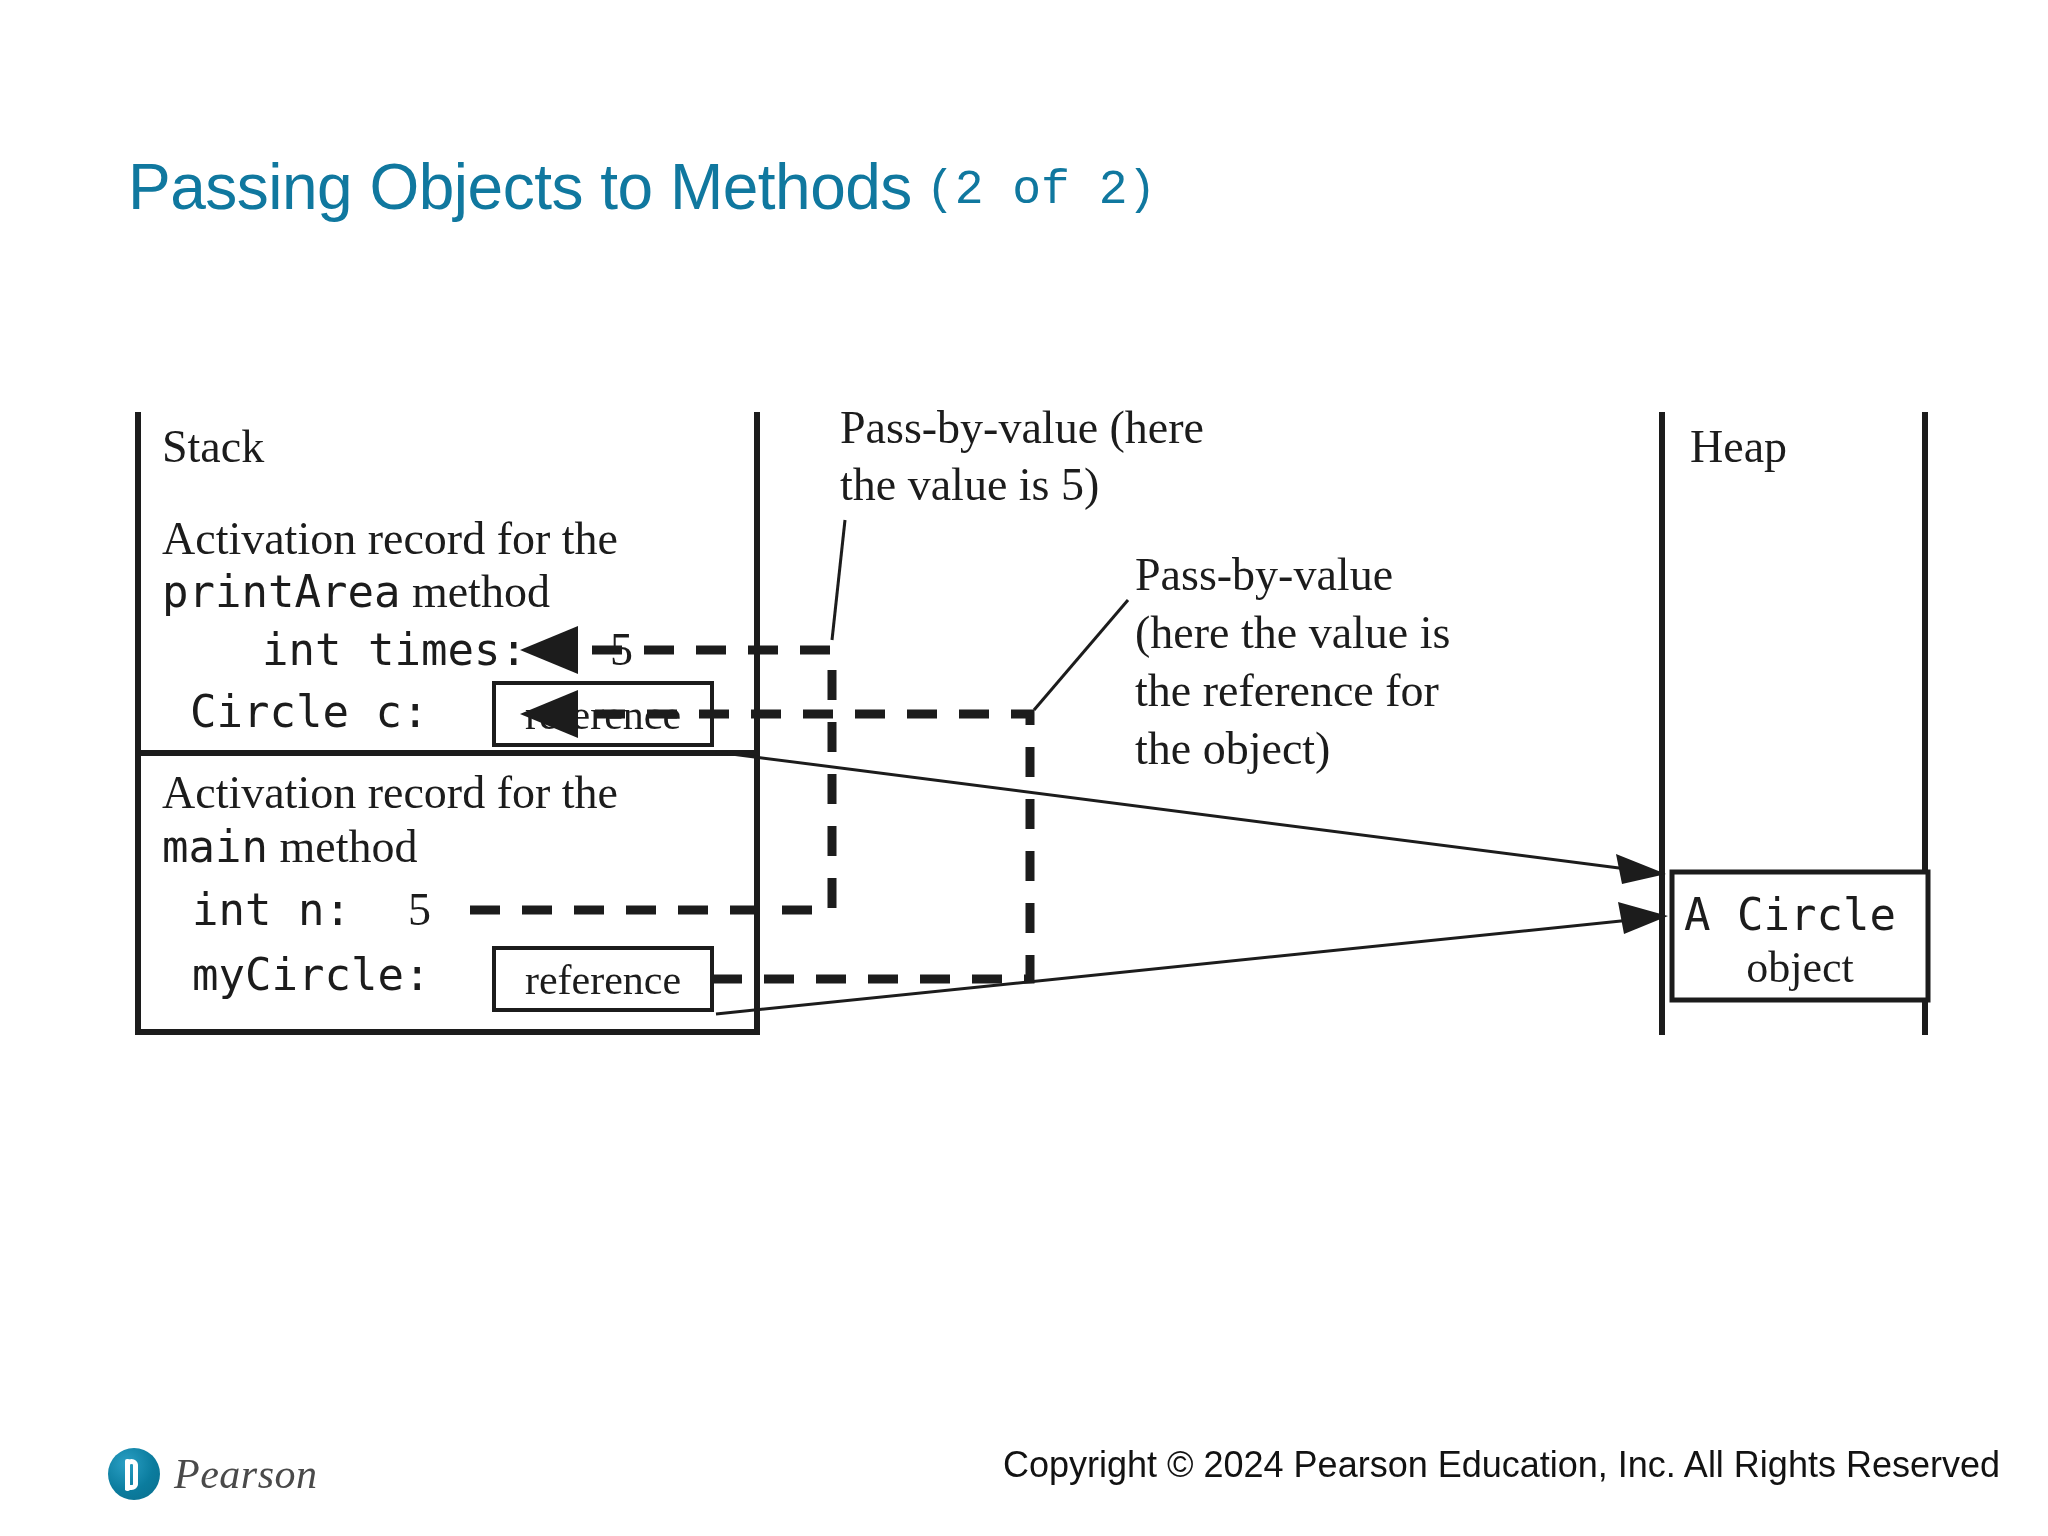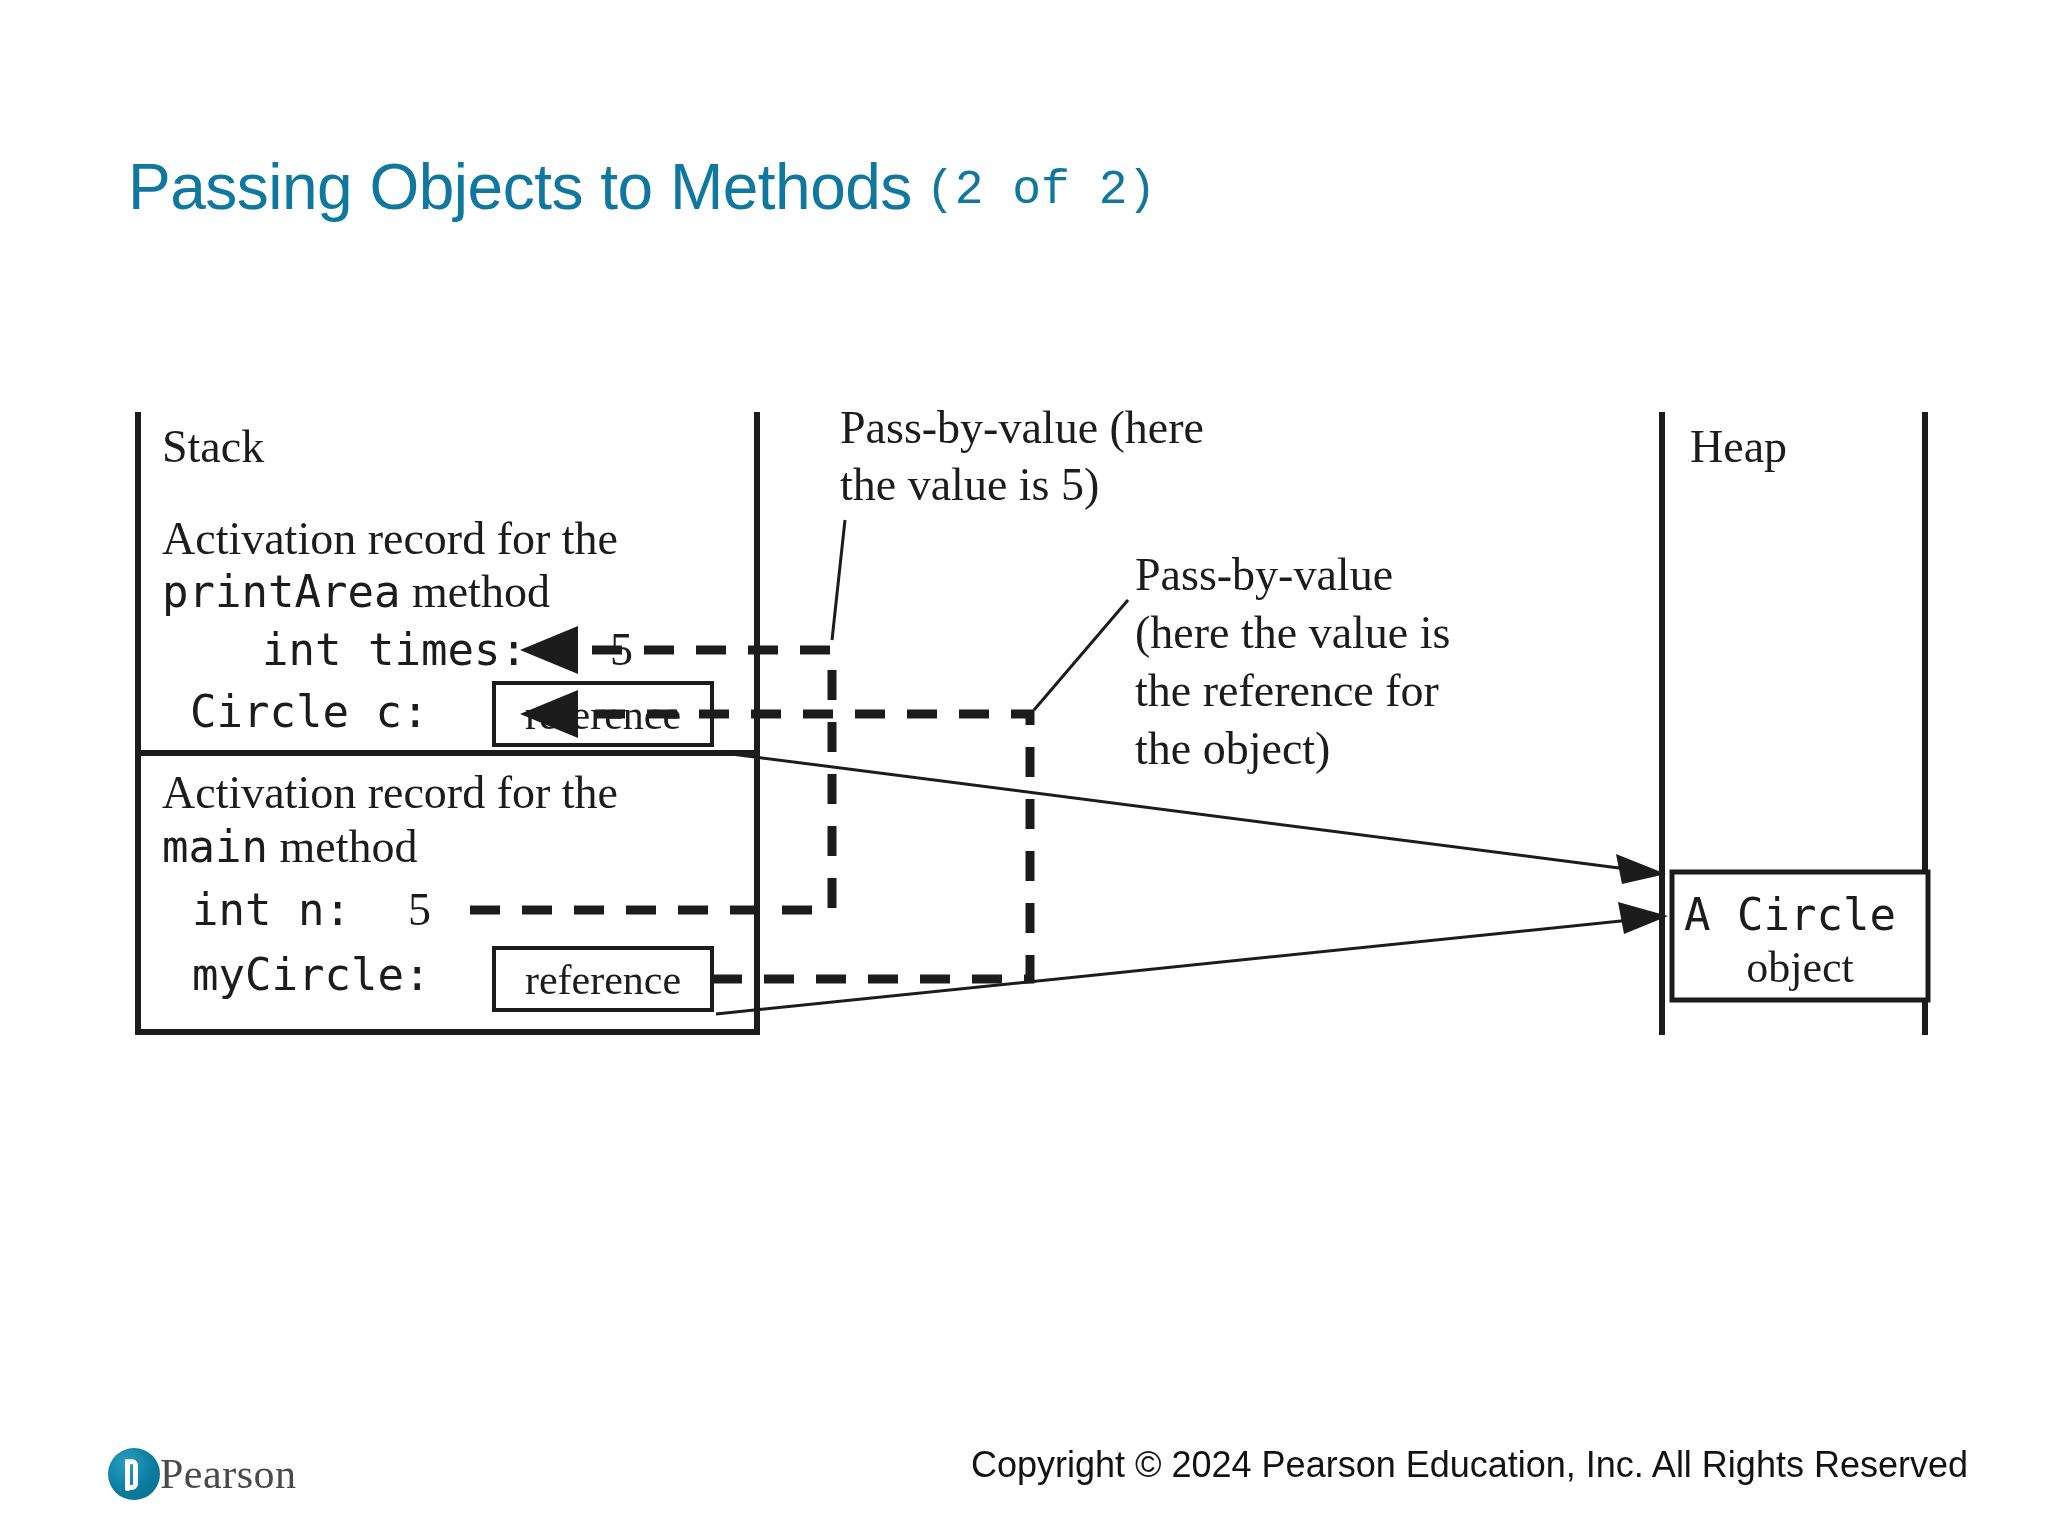--- a/index.html
+++ b/index.html
@@ -60,20 +60,22 @@
     fill: #1c1c1c;
   }
 
   
   #footer-logo {
     position: absolute;
     left: 108px;
     top: 1448px;
     display: flex;
     align-items: center;
+    gap: 14px;
+    font-style: italic;
   }
   #pearson-mark {
     width: 52px;
     height: 52px;
     border-radius: 50%;
     background: radial-gradient(circle at 35% 30%, #2a9fc4 0%, #0b7c9e 55%, #0a6e8d 100%);
     position: relative;
     flex: 0 0 auto;
   }
   #pearson-mark::after {
@@ -106,20 +108,21 @@
   }
   #copyright {
     position: absolute;
     left: 0;
     top: 1444px;
     width: 1968px;
     text-align: right;
     font-family: "Liberation Sans", sans-serif;
     font-size: 36px;
     color: #121212;
+    padding-left: 32px;
   }
 </style>
 </head>
 <body>
 
 <div id="title-block">
   <span id="title-main">Passing Objects to Methods</span><span id="title-sub">(2 of 2)</span>
 </div>
 
 <div id="figure">

